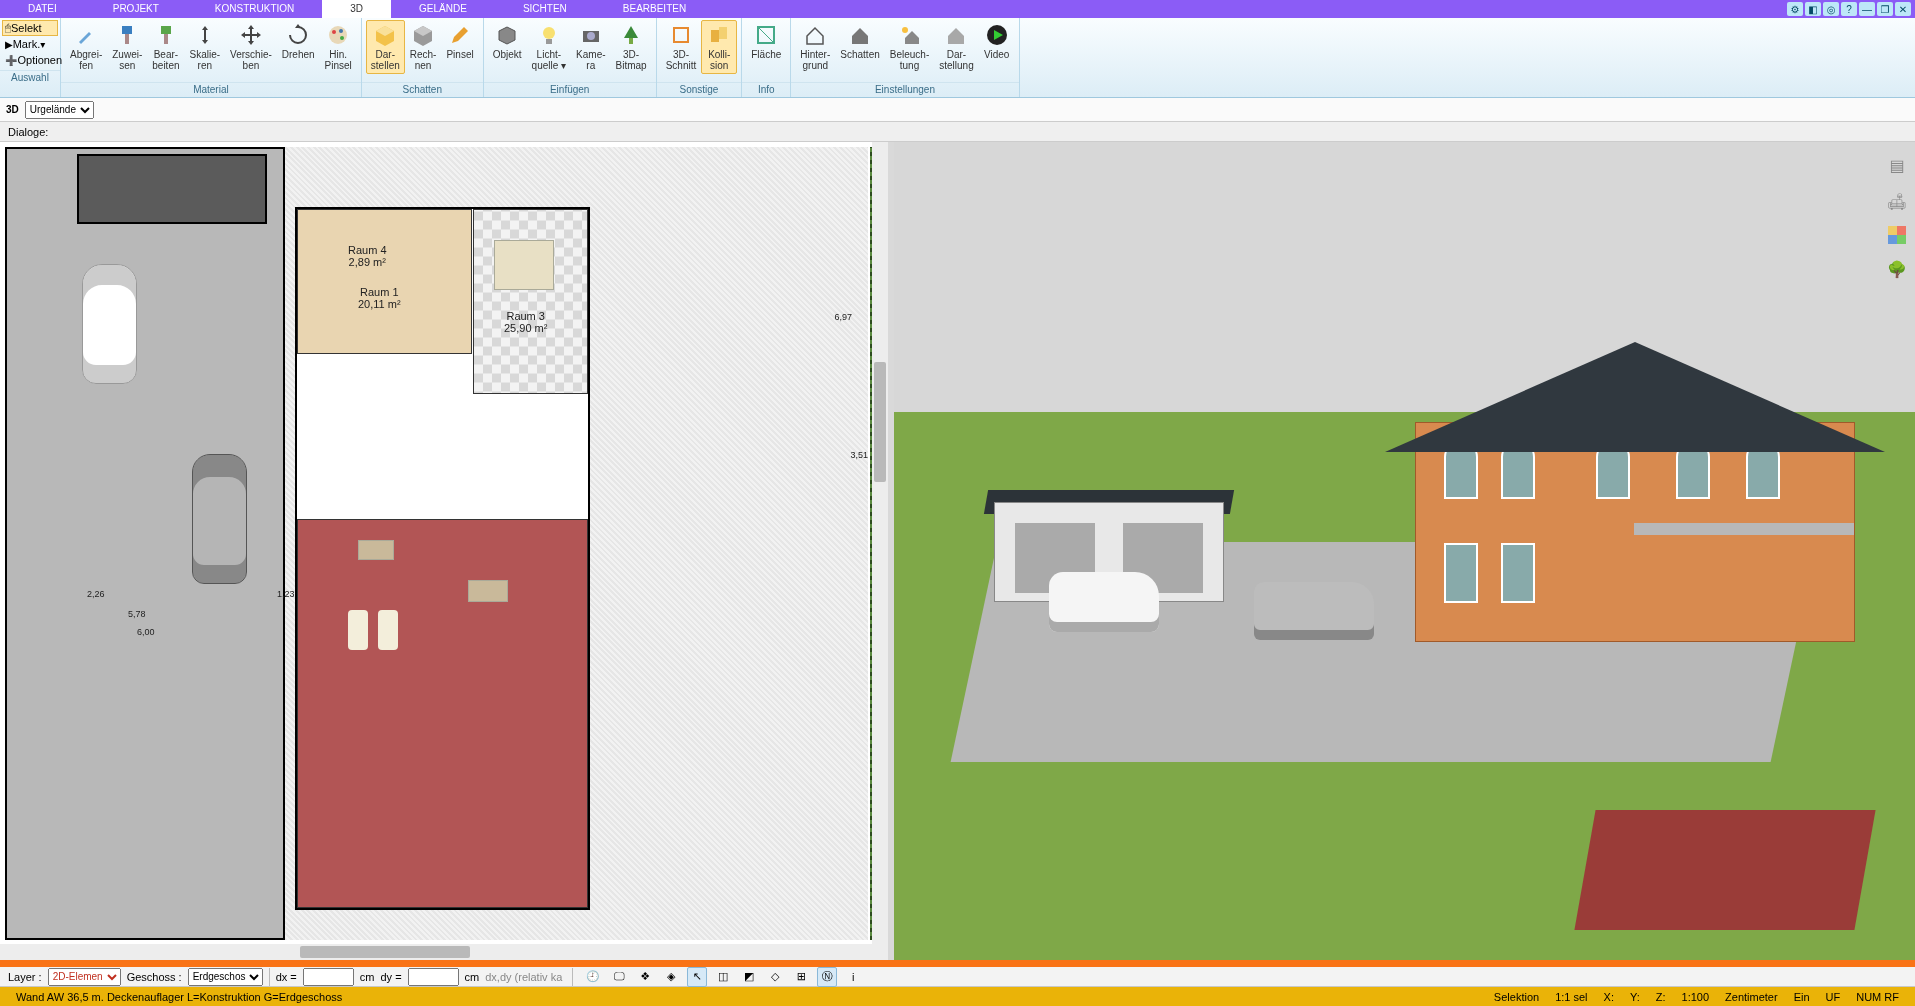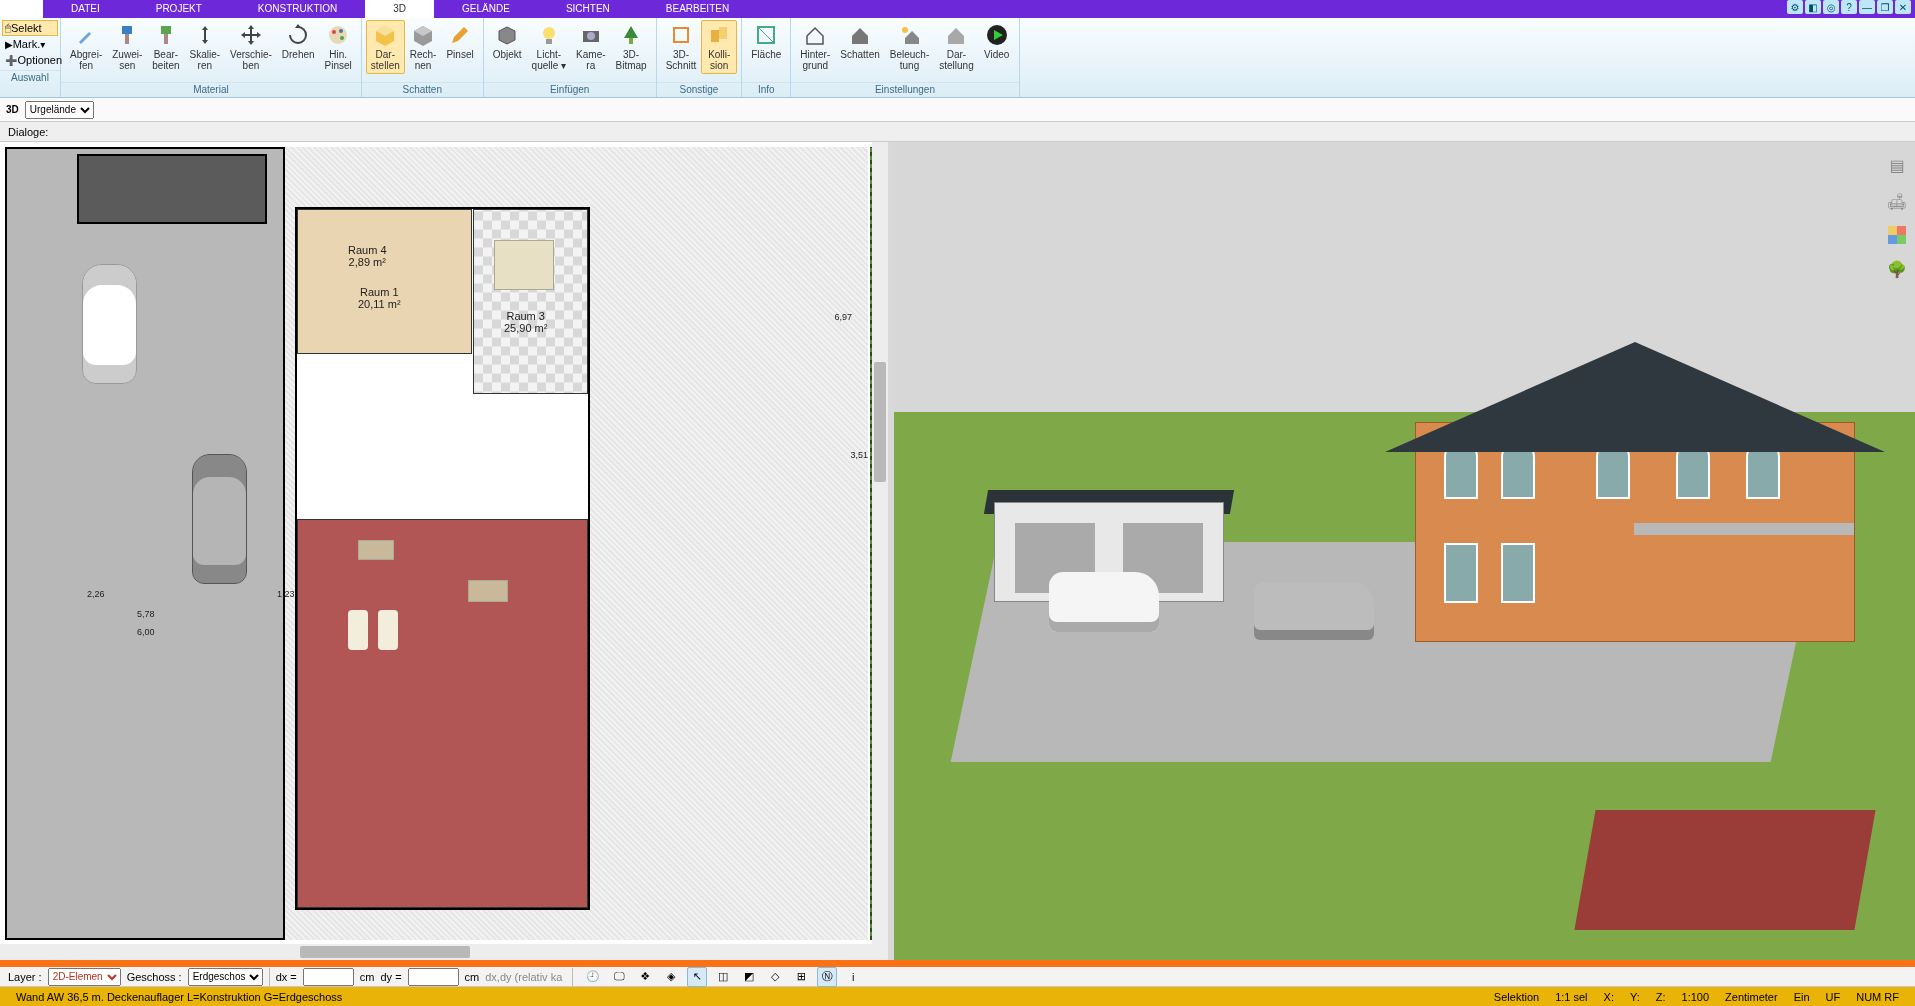--- a/index.html
+++ b/index.html
@@ -1,19 +1,19 @@
 <!DOCTYPE html>
 <html><head>
 <meta charset="utf-8">
 <style>
 * { box-sizing: border-box; margin: 0; padding: 0; font-family: "Segoe UI", Tahoma, sans-serif; font-size: 11px; }
 body { width: 1915px; height: 1006px; overflow: hidden; background: #fff; }
 
 
-.menubar { height: 18px; background: #6d28d9; display: flex; align-items: flex-start; color: #fff; margin-left: 43px; }
+.menubar { height: 18px; background: #8b5cf6; display: flex; align-items: center; color: #fff; }
 .menu-tab { padding: 0 28px; height: 18px; line-height: 18px; cursor: pointer; font-size: 10px; }
 .menu-tab.active { background: #fff; color: #333; }
 .window-controls { margin-left: auto; display: flex; gap: 2px; padding-right: 4px; }
 .window-controls .wc { width: 16px; height: 14px; display:flex; align-items:center; justify-content:center; font-size:10px; color:#054a66; background:#bde7f8; border-radius:2px; }
 
 
 .ribbon { height: 80px; background: linear-gradient(#f9fdff,#dcedf6); border-bottom: 1px solid #9fc8de; display: flex; }
 .ribbon-group { border-right: 1px solid #b9d9ea; display:flex; flex-direction:column; }
 .ribbon-buttons { flex:1; display:flex; align-items:flex-start; padding: 2px 4px 0 4px; }
 .ribbon-btn { display:flex; flex-direction:column; align-items:center; padding: 2px 4px; min-width: 36px; cursor:pointer; border:1px solid transparent; border-radius:2px; }
@@ -378,21 +378,21 @@
 </div>
 
 <div class="workspace">
   <div class="pane pane-2d">
     <div class="plan">
       <div class="driveway">
         <div class="garage-box"></div>
         <div class="car1"></div>
         <div class="car2"></div>
         <div class="dim-text" style="left:80px; top:440px">2,26</div>
-        <div class="dim-text" style="left:130px; top:460px">5,78</div>
+        <div class="dim-text" style="left:121px; top:460px">5,78</div>
         <div class="dim-text" style="left:130px; top:478px">6,00</div>
         <div class="dim-text" style="left:270px; top:440px">1,23°</div>
       </div>
       <div class="house">
         <div class="room1">
           <div class="room-lbl" style="left:60px; top:76px"><span>Raum 1</span><br><span>20,11 m²</span></div>
           <div class="room-lbl" style="left:50px; top:34px"><span>Raum 4</span><br><span>2,89 m²</span></div>
         </div>
         <div class="room3">
           <div class="room-lbl" style="left:30px; top:100px"><span>Raum 3</span><br><span>25,90 m²</span></div>

